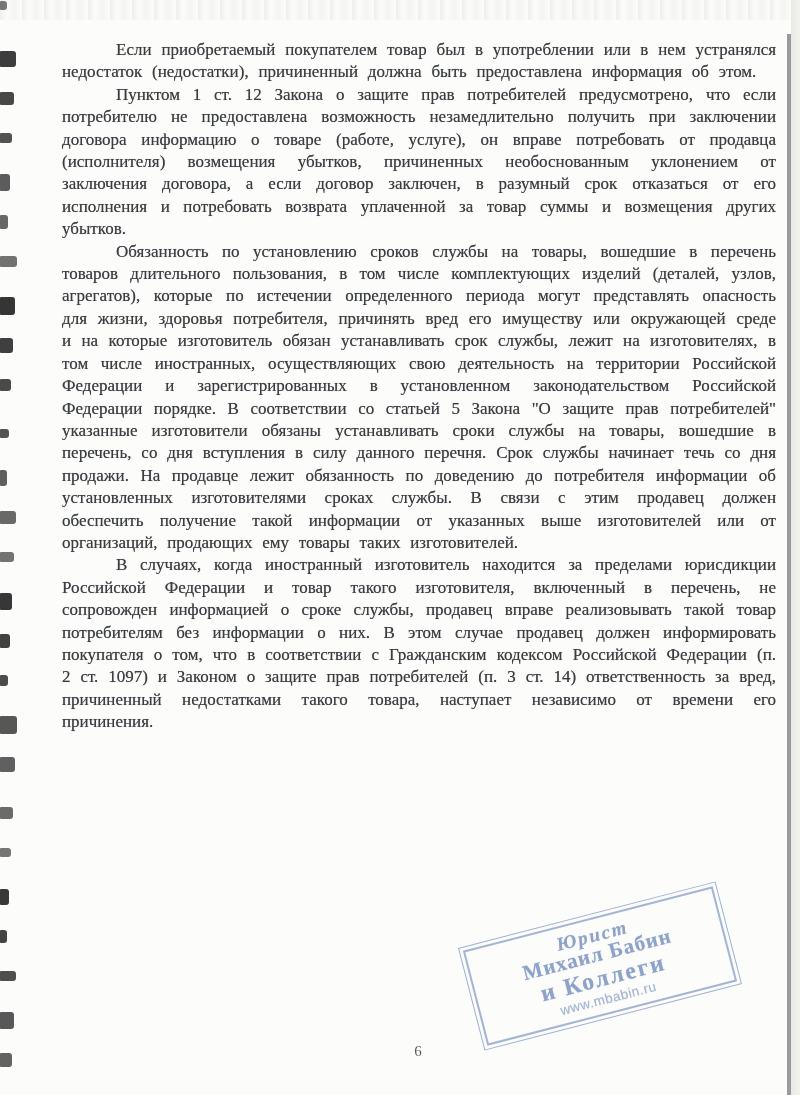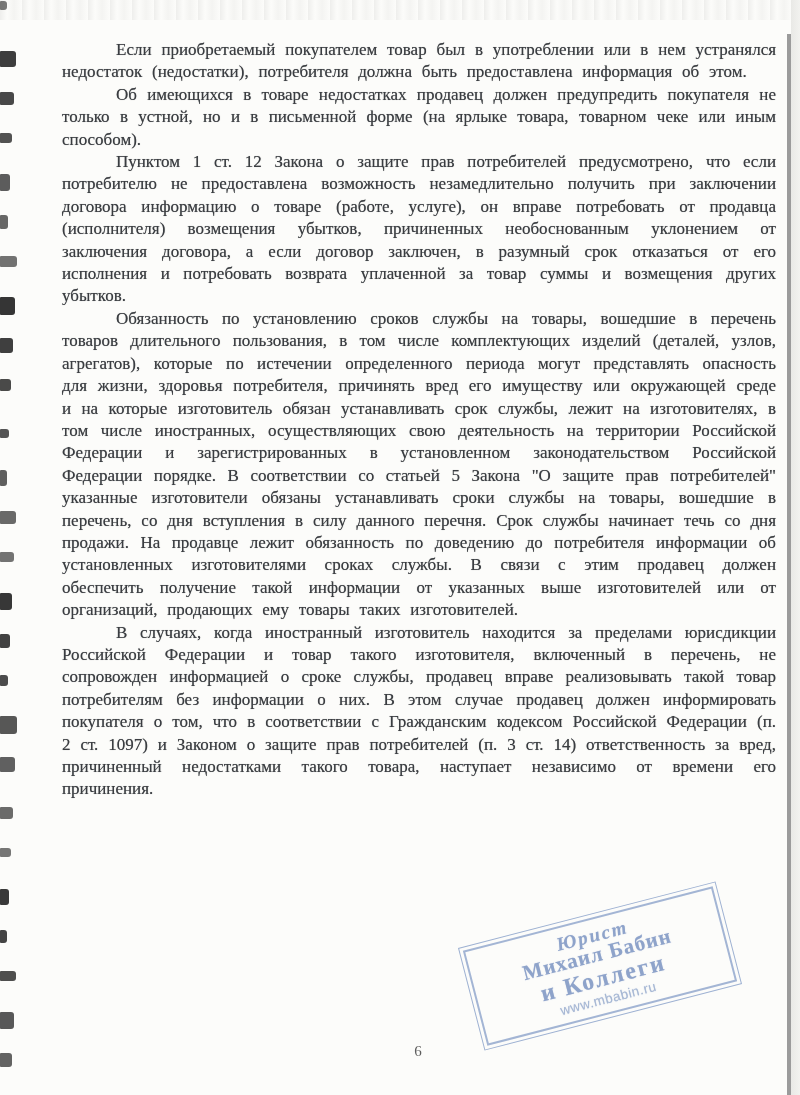--- a/index.html
+++ b/index.html
@@ -138,20 +138,19 @@
   <div class="stamp-inner-border"></div>
   <div class="stamp-content">
     <div class="stamp-line1">Юрист</div>
     <div class="stamp-line2">Михаил Бабин</div>
     <div class="stamp-line3">и Коллеги</div>
     <div class="stamp-url">www.mbabin.ru</div>
   </div>
 </div>
 
 <div class="text-block">
-  <p>Если приобретаемый покупателем товар был в употреблении или в нем устранялся недостаток (недостатки), потребителя должна быть предоставлена информация об этом.</p>
-  <p>Об имеющихся в товаре недостатках продавец должен предупредить покупателя не только в устной, но и в письменной форме (на ярлыке товара, товарном чеке или иным способом).</p>
+  <p>Если приобретаемый покупателем товар был в употреблении или в нем устранялся недостаток (недостатки), причиненный должна быть предоставлена информация об этом.</p>
   <p>Пунктом 1 ст. 12 Закона о защите прав потребителей предусмотрено, что если потребителю не предоставлена возможность незамедлительно получить при заключении договора информацию о товаре (работе, услуге), он вправе потребовать от продавца (исполнителя) возмещения убытков, причиненных необоснованным уклонением от заключения договора, а если договор заключен, в разумный срок отказаться от его исполнения и потребовать возврата уплаченной за товар суммы и возмещения других убытков.</p>
   <p>Обязанность по установлению сроков службы на товары, вошедшие в перечень товаров длительного пользования, в том числе комплектующих изделий (деталей, узлов, агрегатов), которые по истечении определенного периода могут представлять опасность для жизни, здоровья потребителя, причинять вред его имуществу или окружающей среде и на которые изготовитель обязан устанавливать срок службы, лежит на изготовителях, в том числе иностранных, осуществляющих свою деятельность на территории Российской Федерации и зарегистрированных в установленном законодательством Российской Федерации порядке. В соответствии со статьей 5 Закона "О защите прав потребителей" указанные изготовители обязаны устанавливать сроки службы на товары, вошедшие в перечень, со дня вступления в силу данного перечня. Срок службы начинает течь со дня продажи. На продавце лежит обязанность по доведению до потребителя информации об установленных изготовителями сроках службы. В связи с этим продавец должен обеспечить получение такой информации от указанных выше изготовителей или от организаций, продающих ему товары таких изготовителей.</p>
   <p>В случаях, когда иностранный изготовитель находится за пределами юрисдикции Российской Федерации и товар такого изготовителя, включенный в перечень, не сопровожден информацией о сроке службы, продавец вправе реализовывать такой товар потребителям без информации о них. В этом случае продавец должен информировать покупателя о том, что в соответствии с Гражданским кодексом Российской Федерации (п. 2 ст. 1097) и Законом о защите прав потребителей (п. 3 ст. 14) ответственность за вред, причиненный недостатками такого товара, наступает независимо от времени его причинения.</p>
 </div>
 
 <div class="page-number">6</div>
 
 </body></html>

